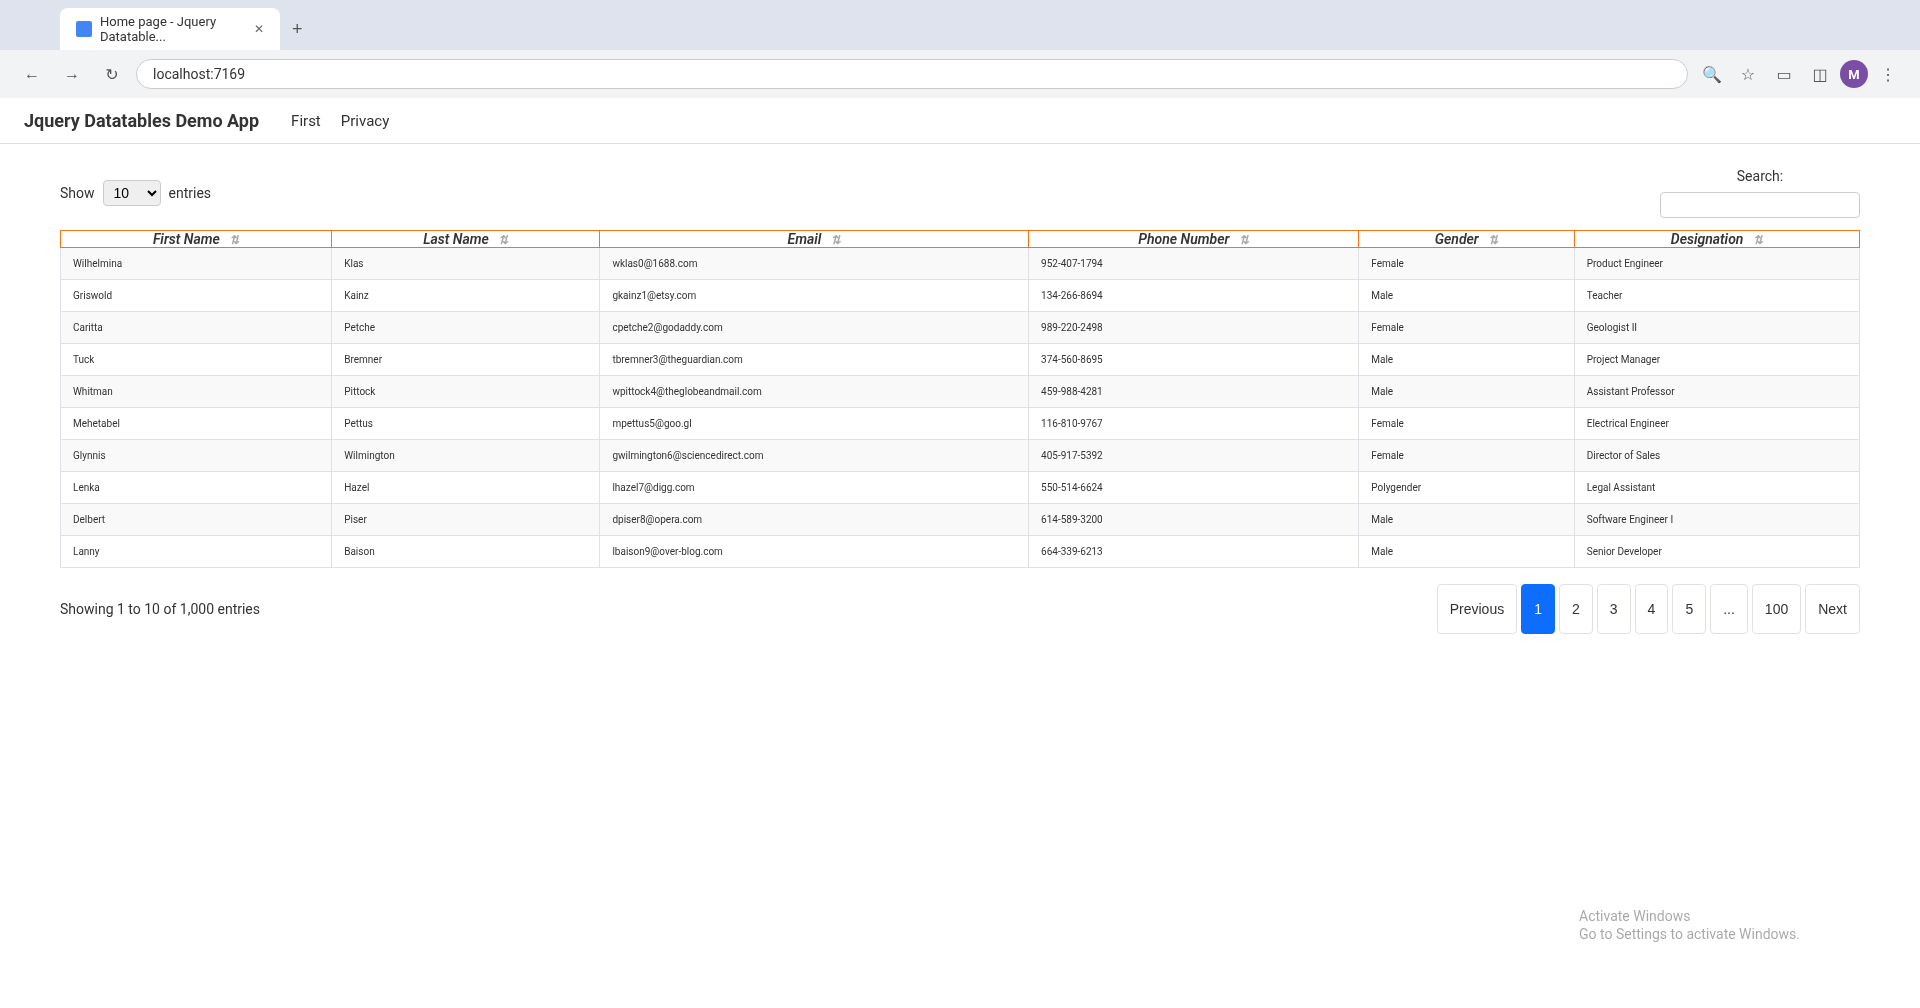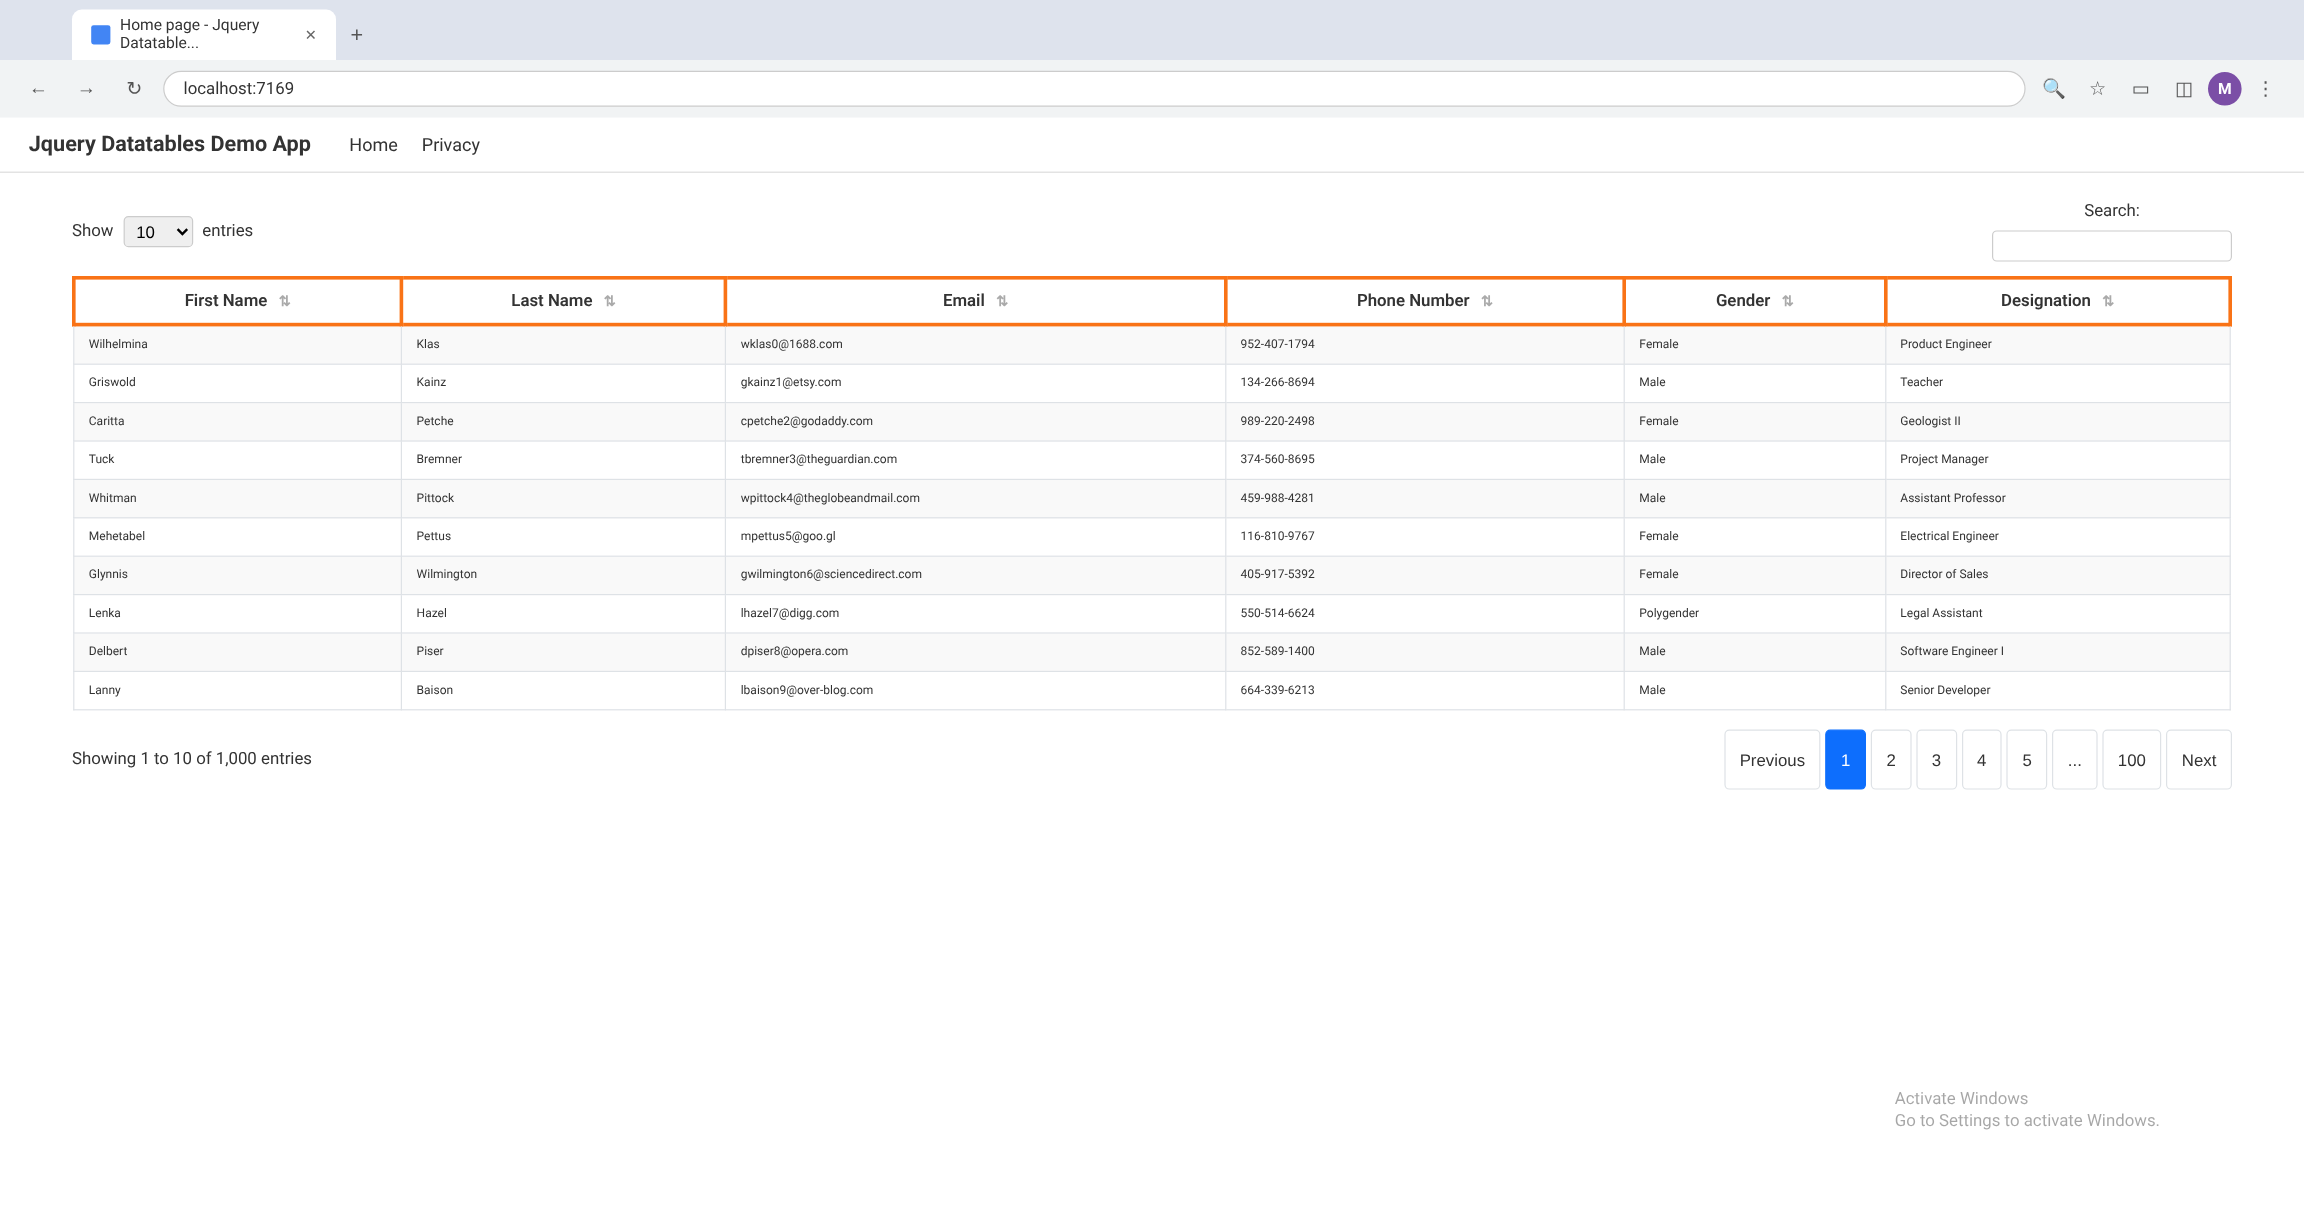--- a/index.html
+++ b/index.html
@@ -30,21 +30,21 @@
     
     .container { padding: 24px 60px; }
     .datatable-controls-top { display: flex; justify-content: space-between; align-items: center; margin-bottom: 12px; }
     .show-entries { display: flex; align-items: center; gap: 8px; color: #333; }
     .show-entries select { border: 1px solid #ccc; border-radius: 4px; padding: 3px 6px; font-size: 14px; }
     .search-box { display: flex; align-items: center; gap: 8px; color: #333; flex-direction: column; }
     .search-box input { border: 1px solid #ccc; border-radius: 4px; padding: 4px 8px; font-size: 14px; width: 200px; outline: none; }
 
     
     table { width: 100%; border-collapse: collapse; border: 1px solid #dee2e6; }
-    thead th { background: white; border: 3px solid #f97316; padding: 10px 12px; font-weight: 600; color: #333; font-size: 14px; cursor: pointer; white-space: nowrap; user-select: none; }
+    thead th { background: white; border: 1px solid #f97316; padding: 0 12px; font-weight: 600; color: #333; font-size: 14px; cursor: pointer; white-space: nowrap; user-select: none; font-style: italic; }
     thead th .sort-icon { margin-left: 6px; color: #aaa; font-size: 12px; }
     tbody tr:nth-child(odd) { background: #f9f9f9; }
     tbody tr:nth-child(even) { background: white; }
     tbody td { border: 1px solid #dee2e6; padding: 10px 12px; color: #333; font-size: 10px; }
 
     
     .datatable-controls-bottom { display: flex; justify-content: space-between; align-items: center; margin-top: 16px; }
     .showing-info { color: #333; font-size: 14px; }
     .pagination { display: flex; gap: 4px; align-items: center; }
     .page-btn { border: 1px solid #dee2e6; background: white; color: #333; padding: 16px 12px; font-size: 14px; cursor: pointer; border-radius: 4px; }
@@ -83,21 +83,21 @@
       <div class="user-avatar">M</div>
       <button class="nav-icon-btn">⋮</button>
     </div>
   </div>
 
   <div class="page">
 
     <nav class="navbar">
       <span class="brand">Jquery Datatables Demo App</span>
       <div class="nav-links">
-        <a class="nav-link">Home</a>
+        <a class="nav-link">First</a>
         <a class="nav-link">Privacy</a>
       </div>
     </nav>
 
     <div class="container">
 
       <div class="datatable-controls-top">
         <div class="show-entries">
           <span>Show</span>
           <select>
@@ -187,21 +187,21 @@
               <td>Hazel</td>
               <td>lhazel7@digg.com</td>
               <td>550-514-6624</td>
               <td>Polygender</td>
               <td>Legal Assistant</td>
             </tr>
             <tr>
               <td>Delbert</td>
               <td>Piser</td>
               <td>dpiser8@opera.com</td>
-              <td>852-589-1400</td>
+              <td>614-589-3200</td>
               <td>Male</td>
               <td>Software Engineer I</td>
             </tr>
             <tr>
               <td>Lanny</td>
               <td>Baison</td>
               <td>lbaison9@over-blog.com</td>
               <td>664-339-6213</td>
               <td>Male</td>
               <td>Senior Developer</td>

